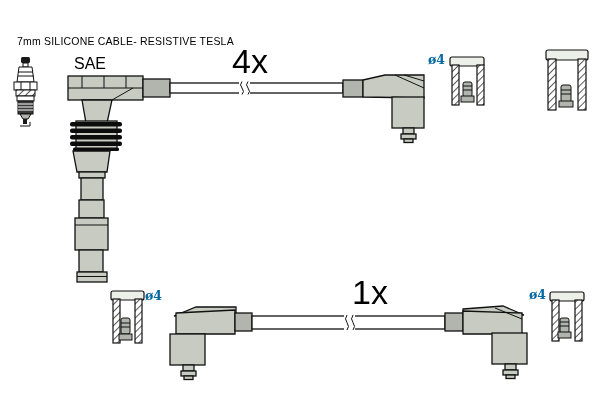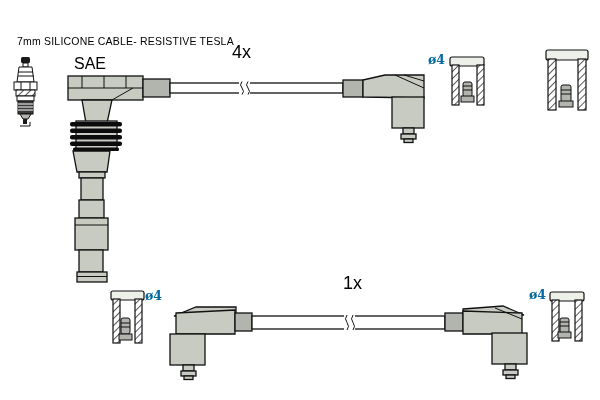--- a/index.html
+++ b/index.html
@@ -10,23 +10,23 @@
     --bg:#ffffff;
   }
   html,body{margin:0;padding:0;}
   body{width:600px;height:400px;background:var(--bg);font-family:"Liberation Sans",sans-serif;overflow:hidden;}
   #stage{position:relative;width:600px;height:400px;background:var(--bg);}
   .abs{position:absolute;white-space:nowrap;}
   .part-number{left:17px;top:6px;font-size:27px;font-weight:bold;color:#000;letter-spacing:1px;}
   .subtitle{left:17px;top:35px;font-size:10.5px;color:#000;letter-spacing:0.2px;}
   .brand{left:390px;top:5px;font-size:25px;font-weight:900;color:var(--brand-gray);letter-spacing:4px;transform:scaleY(1.02);}
   .sae{left:37px;top:55px;font-size:16px;color:#000;margin-left:37px;}
-  .qty{font-size:18px;color:#000;}
+  .qty{font-size:34px;color:#000;}
   .qty4{left:232px;top:42px;}
-  .qty1{left:343px;top:273px;}
+  .qty1{left:352px;top:273px;}
   .dia{font-family:"DejaVu Serif",serif;font-weight:bold;font-size:12.5px;color:#0369a1;}
   .dia-top{left:428px;top:52px;}
   .dia-bl{left:145px;top:288px;}
   .dia-br{left:529px;top:287px;}
   svg{position:absolute;left:0;top:0;}
   .boot{fill:var(--boot-gray);stroke:var(--outline);stroke-width:1.3;}
   .ferrule{fill:var(--ferrule-gray);stroke:var(--outline);stroke-width:1.3;}
   .cable{fill:#fff;stroke:var(--outline);stroke-width:1.3;}
   .cap{fill:#edefe9;stroke:var(--outline);stroke-width:1.2;}
   .wall{fill:url(#hatch);stroke:var(--outline);stroke-width:1.2;}

